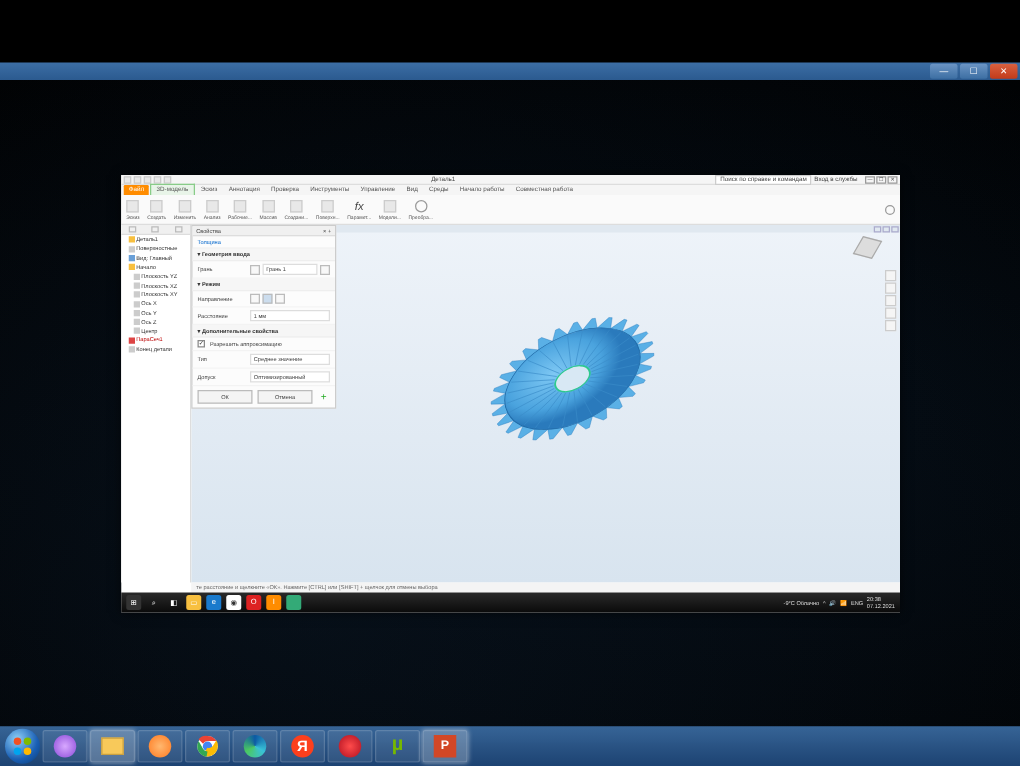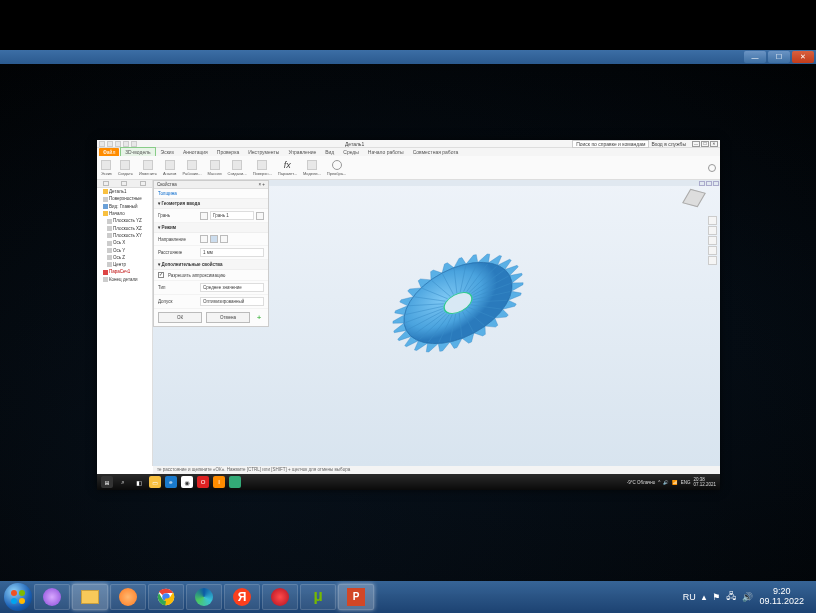--- a/index.html
+++ b/index.html
@@ -381,24 +381,13 @@
   <div class="tb-item">
       <div style="width:18px;height:18px;border-radius:50%;background:radial-gradient(#ff4b4b,#b01020)"></div>
     </div>
   <div class="tb-item">
       <div style="width:18px;height:18px;color:#76b900;font-size:16px;font-weight:bold;text-align:center;line-height:16px">µ</div>
     </div>
   <div class="tb-item active">
       <div style="width:18px;height:18px;background:#d24726;color:#fff;font-size:10px;font-weight:bold;text-align:center;line-height:18px">P</div>
     </div>
   <div class="spacer"></div>
-  <div class="outer-tray">
-    <span>RU</span>
-    <span class="ti">▴</span>
-    <span class="ti">⚑</span>
-    <span class="ti">🖧</span>
-    <span class="ti">🔊</span>
-    <div class="clock">
-      <div>9:20</div>
-      <div>09.11.2022</div>
-    </div>
-  </div>
 </div>
 
 </body></html>

